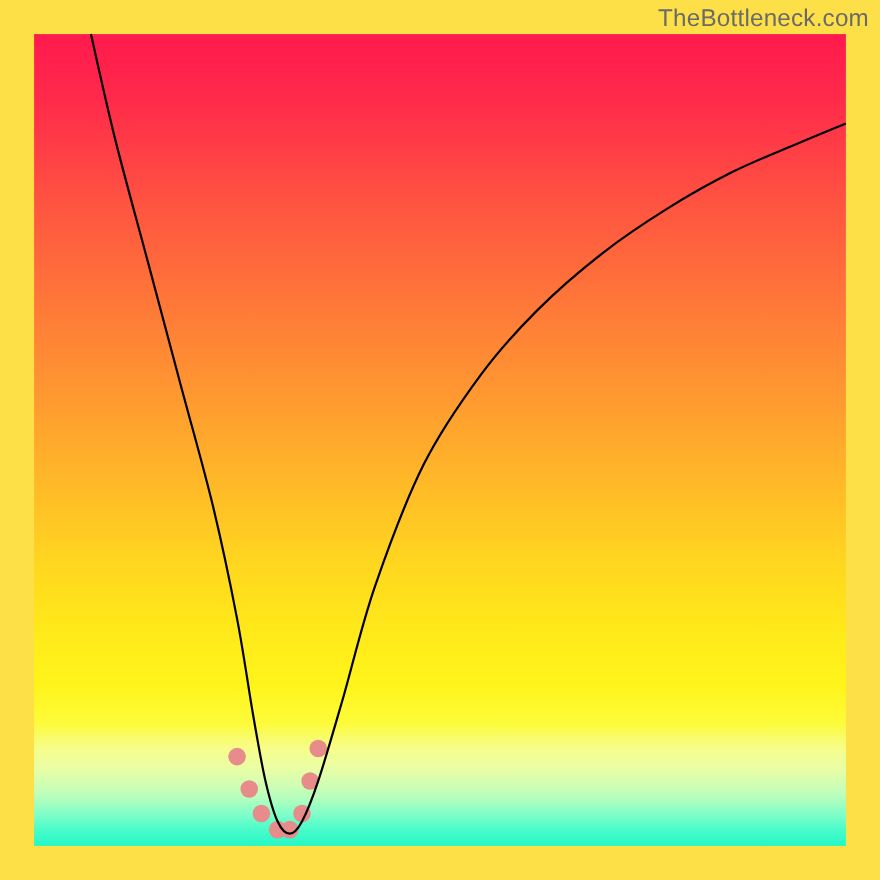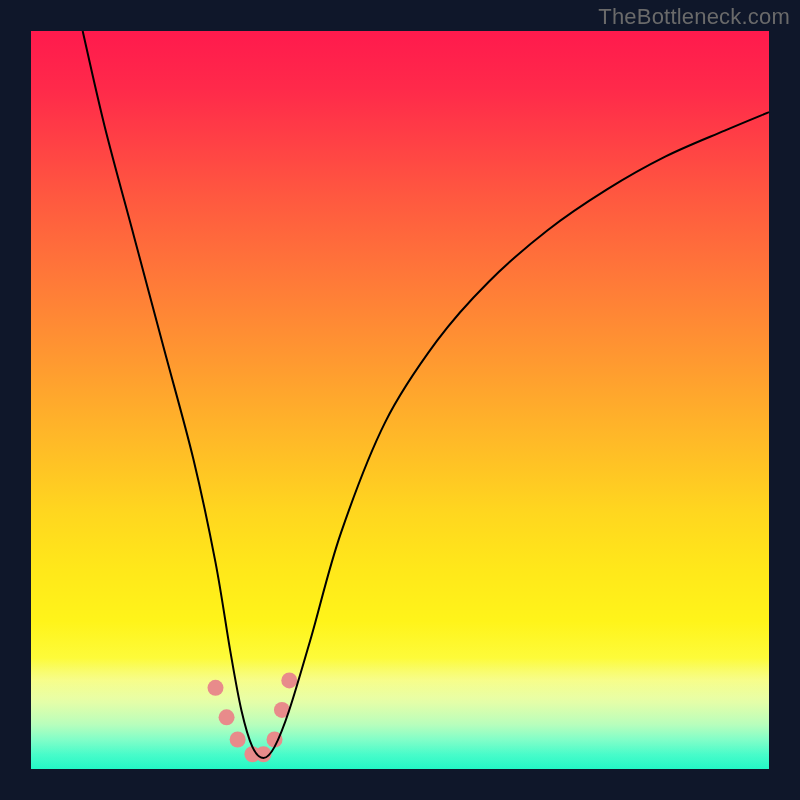--- a/index.html
+++ b/index.html
@@ -8,21 +8,21 @@
     width: 800px;
     height: 800px;
     overflow: hidden;
     background: #000;
     font-family: Arial, Helvetica, sans-serif;
   }
   .frame {
     position: relative;
     width: 800px;
     height: 800px;
-    background: #0f172a;
+    background: #fde047;
   }
   .plot {
     position: absolute;
     left: 31px;
     top: 31px;
     width: 738px;
     height: 738px;
     background: linear-gradient(
       to bottom,
       #ff1a4d 0%,

